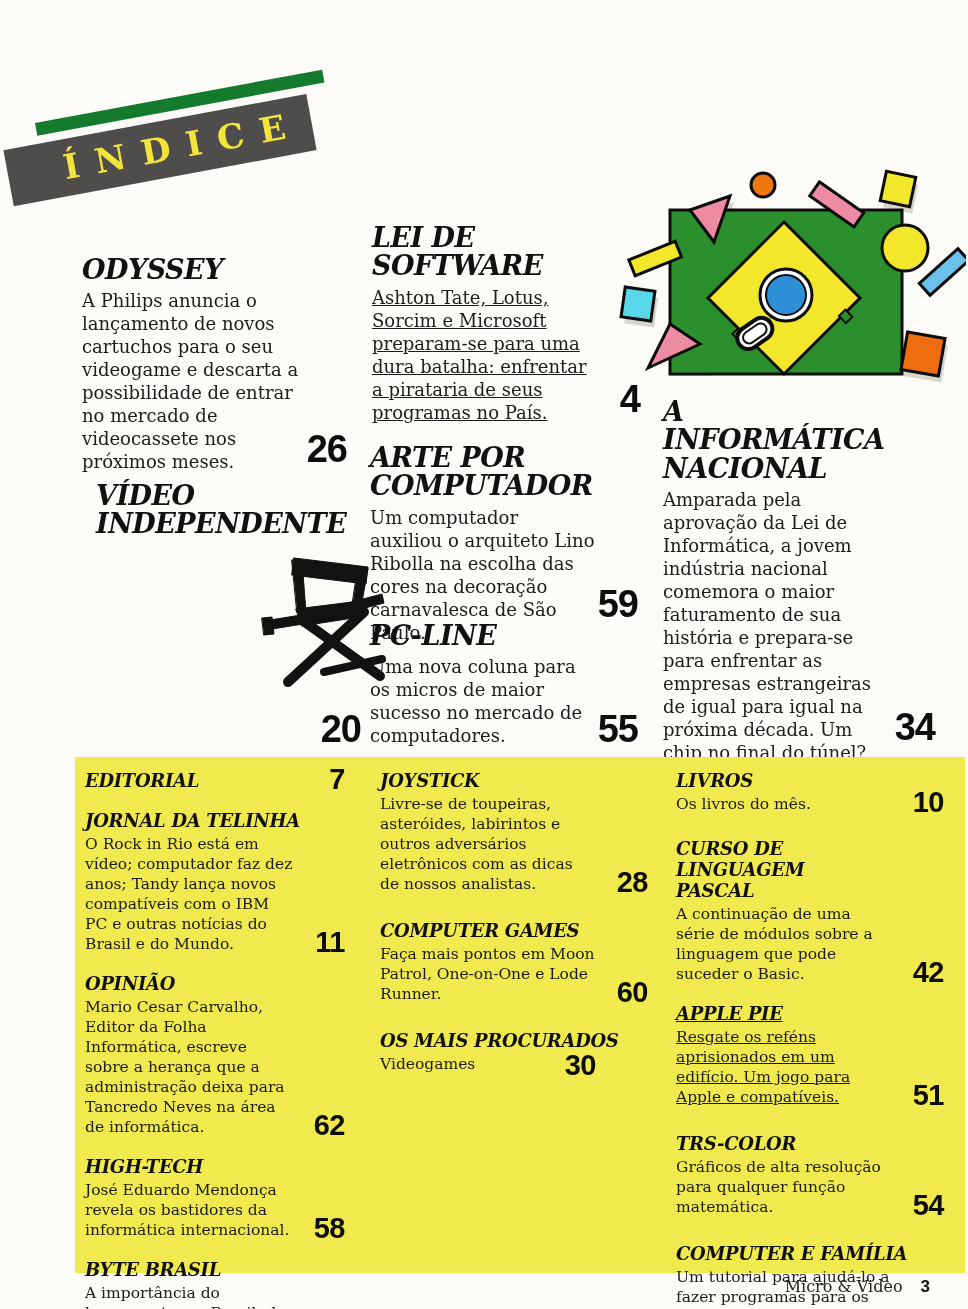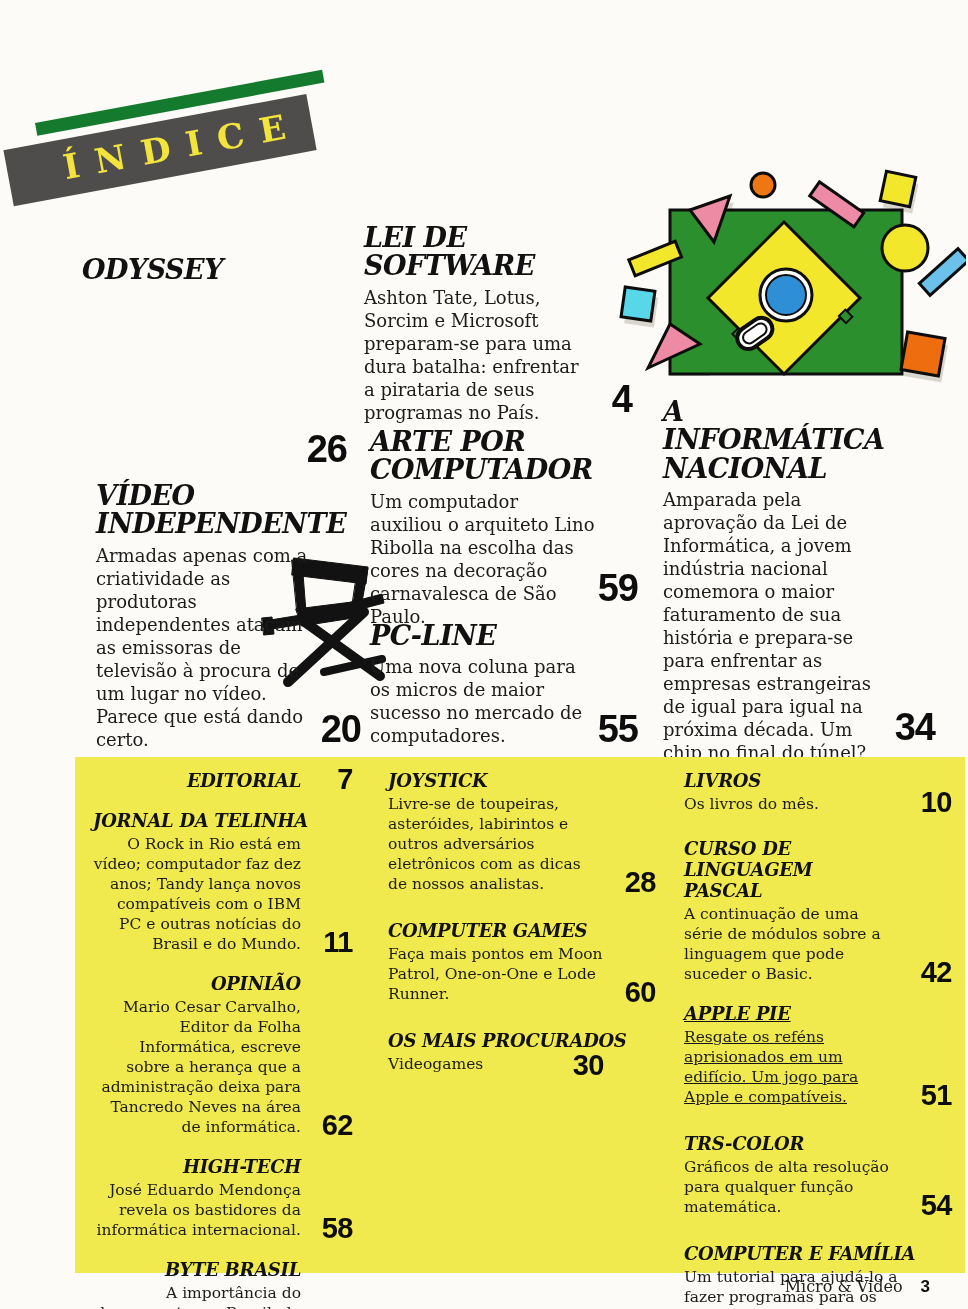--- a/index.html
+++ b/index.html
@@ -17,21 +17,21 @@
   
   .feature{position:absolute;}
   .ftitle{font:italic 700 27px/1.05 "DejaVu Serif",serif;letter-spacing:-0.5px;margin:0 0 5px 0;color:#111;}
   .ftext{font:400 18px/23px "DejaVu Serif",serif;margin:0;color:#1c1c1c;}
   .fnum{position:absolute;right:0;bottom:-4px;font:700 38px/1 "Liberation Sans",sans-serif;
     letter-spacing:-1px;color:#0d0d0d;}
   
   .ibox{position:absolute;left:75px;top:757px;width:890px;height:516px;background:#f1ea4f;
     display:flex;box-sizing:border-box;padding:13px 26px 10px 10px;}
   .icol{position:relative;}
-  .icol1{width:260px;margin-left:8px;text-align:right;}
+  .icol1{width:260px;margin-left:0;}
   .icol2{width:268px;margin-left:35px;}
   .icol3{width:268px;margin-left:28px;}
   .iitem{position:relative;padding-right:52px;margin-bottom:19px;}
   .ititle{font:italic 700 18px/21px "DejaVu Serif",serif;letter-spacing:-0.3px;
     margin:0 0 3px 0;color:#111;white-space:nowrap;}
   .ititle.wrap{white-space:normal;}
   .itext{font:400 15.5px/20px "DejaVu Serif",serif;margin:0;color:#1c1c1c;}
   .inum{position:absolute;right:-52px;bottom:-3px;font:700 29px/1 "Liberation Sans",sans-serif;
     letter-spacing:-0.5px;color:#0d0d0d;}
   .iitem .inum{right:0;}
@@ -106,36 +106,36 @@
       <polygon points="80,51 122,40 124,49 82,60"></polygon>
       <line x1="42" y1="66" x2="120" y2="122" stroke-width="10"></line>
       <line x1="104" y1="58" x2="28" y2="128" stroke-width="10"></line>
       <line x1="64" y1="118" x2="122" y2="105" stroke-width="8"></line>
     </g>
   </svg>
 </div>
 
 <section class="feature" style="left:82px;top:256px;width:265px;height:208px;">
   <h2 class="ftitle">ODYSSEY</h2>
+  <p class="ftext" style="width:218px;">A Philips anuncia o lançamento de novos cartuchos para o seu videogame e descarta a possibilidade de entrar no mercado de videocassete nos próximos meses.</p>
   <div class="fnum">26</div>
 </section>
 
 <section class="feature" style="left:96px;top:482px;width:265px;height:262px;">
   <h2 class="ftitle">VÍDEO INDEPENDENTE</h2>
-  <p class="ftext" style="width:212px;">Armadas apenas com a criatividade as produtoras independentes atacam as emissoras de televisão à procura de um lugar no vídeo. Parece que está dando certo.</p>
   <div class="fnum">20</div>
 </section>
 
-<section class="feature" style="left:364px;top:224px;width:268px;height:190px;">
+<section class="feature" style="left:372px;top:224px;width:268px;height:190px;">
   <h2 class="ftitle" style="width:220px;">LEI DE SOFTWARE</h2>
-  <p class="ftext" style="width:222px;">Ashton Tate, Lotus, Sorcim e Microsoft preparam-se para uma dura batalha: enfrentar a pirataria de seus programas no País.</p>
+  <p class="ftext" style="width:222px;text-decoration:underline;">Ashton Tate, Lotus, Sorcim e Microsoft preparam-se para uma dura batalha: enfrentar a pirataria de seus programas no País.</p>
   <div class="fnum">4</div>
 </section>
 
-<section class="feature" style="left:370px;top:428px;width:268px;height:175px;">
+<section class="feature" style="left:370px;top:444px;width:268px;height:175px;">
   <h2 class="ftitle" style="width:230px;">ARTE POR COMPUTADOR</h2>
   <p class="ftext" style="width:225px;">Um computador auxiliou o arquiteto Lino Ribolla na escolha das cores na decoração carnavalesca de São Paulo.</p>
   <div class="fnum">59</div>
 </section>
 
 <section class="feature" style="left:370px;top:622px;width:268px;height:122px;">
   <h2 class="ftitle">PC-LINE</h2>
   <p class="ftext" style="width:222px;">Uma nova coluna para os micros de maior sucesso no mercado de computadores.</p>
   <div class="fnum">55</div>
 </section>

